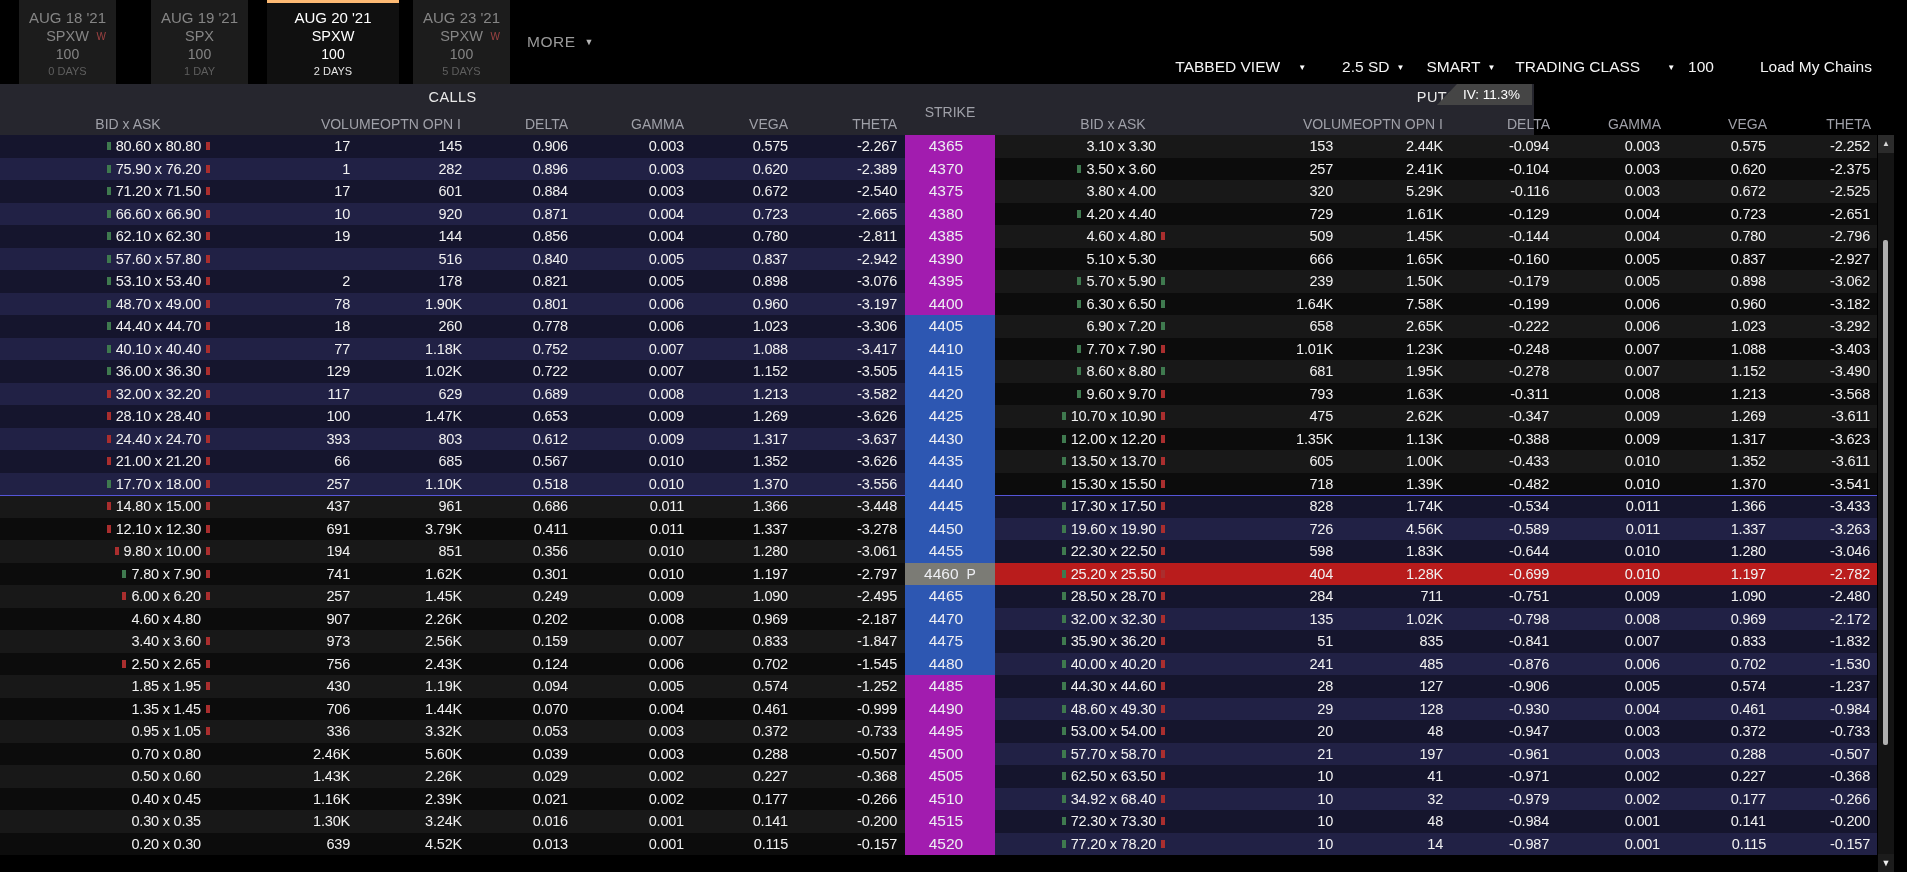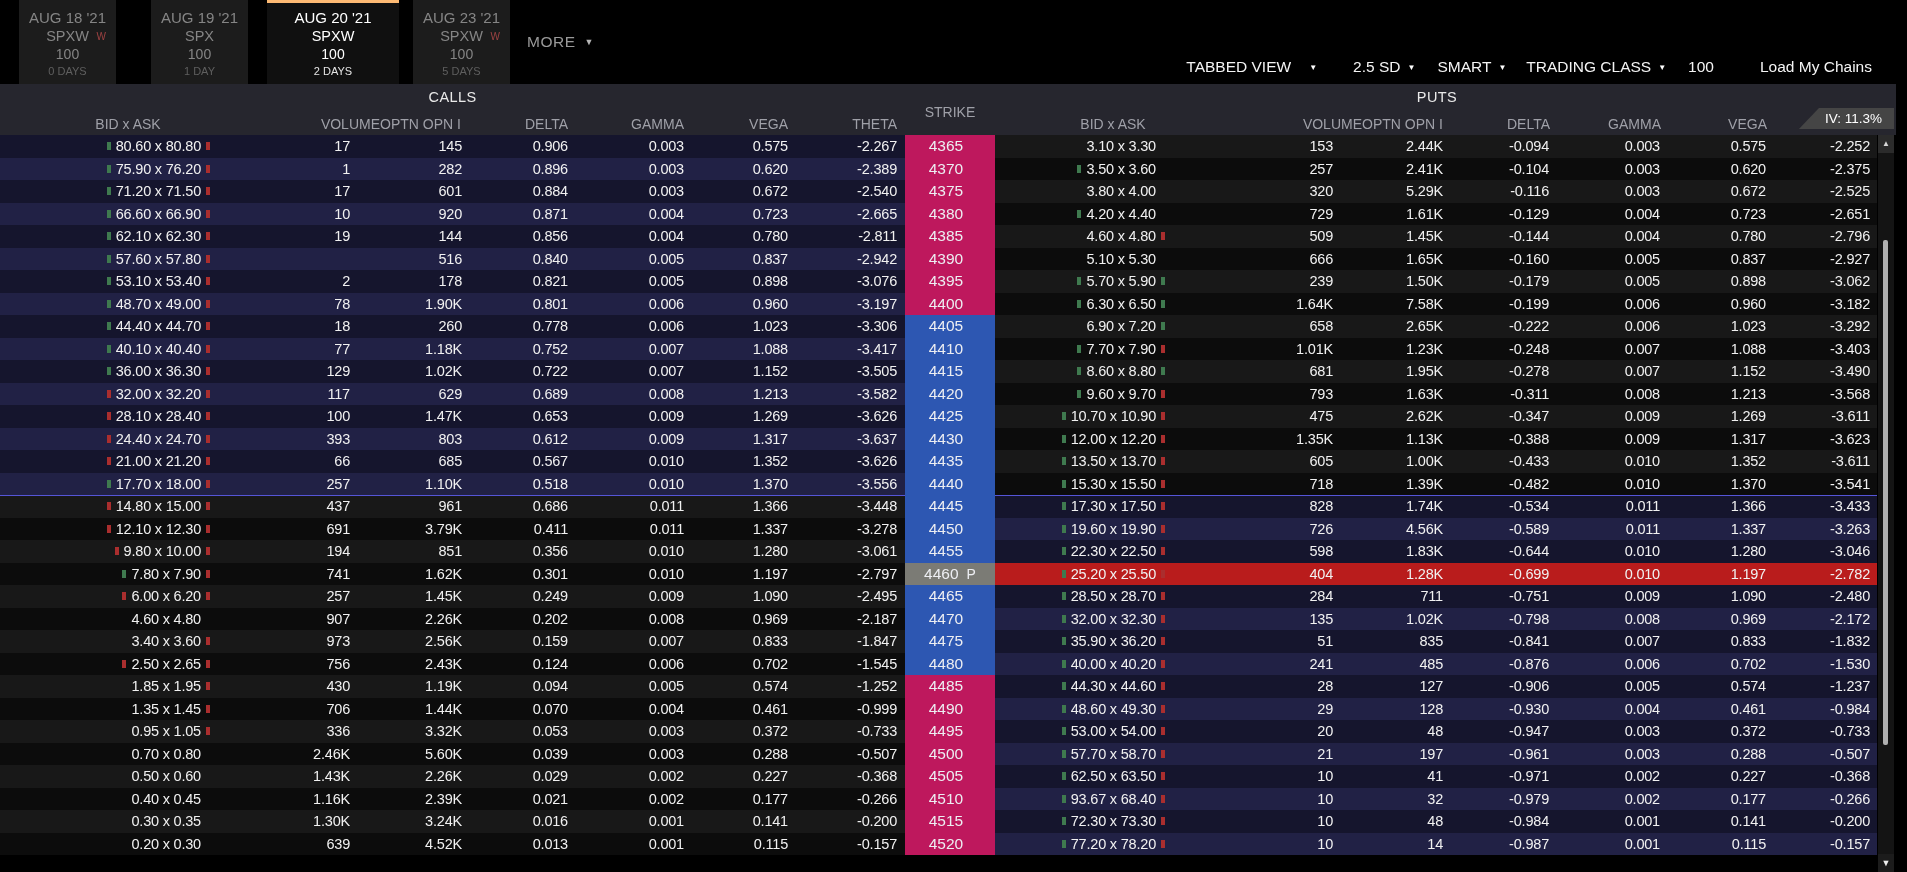--- a/index.html
+++ b/index.html
@@ -19,33 +19,33 @@
   .tab.active .t-days{color:#e4e4e4;}
   .more-btn{position:absolute;left:527px;top:0;height:84px;display:flex;align-items:center;
             color:#9a9a9a;font-size:15.5px;letter-spacing:.5px;}
   .more-btn .arrow{font-size:9px;margin-left:9px;color:#b5b5b5;}
   .toolbar{position:absolute;right:35px;top:58px;display:flex;align-items:center;
            color:#f4f4f4;font-size:15.5px;white-space:nowrap;}
   .toolbar .arrow{font-size:8px;margin-left:7px;color:#ffffff;vertical-align:1px;}
   .tb-item{display:flex;align-items:center;text-align:center;}
 
   
-  .hstrip{position:absolute;top:84px;left:0;width:1896px;height:51px;background:#26262e;}
+  .hstrip{position:absolute;top:84px;left:0;width:1534px;height:51px;background:#26262e;}
   .side-title{position:absolute;top:5px;font-size:14.5px;color:#eaeaea;letter-spacing:.4px;text-align:center;}
   .calls-title{left:0;width:905px;}
   .puts-title{left:996px;width:882px;}
   .strike-title{position:absolute;left:905px;width:90px;top:20px;font-size:14px;color:#9fa0a8;text-align:center;}
   .hgrid{position:absolute;bottom:3px;display:grid;font-size:14px;color:#9fa0a8;}
   .hgrid.calls-h{left:0;width:905px;grid-template-columns:210px 170px 82px 106px 116px 104px 109px 8px;}
   .hgrid.puts-h{left:996px;width:882px;grid-template-columns:170px 196px 82px 106px 111px 106px 104px 7px;}
   .hcell{text-align:right;overflow:hidden;white-space:nowrap;}
   .hcell.ba{text-align:center;}
   .calls-h .hcell.ba{padding-left:46px;}
   .puts-h .hcell.ba{padding-left:64px;}
-  .iv-badge{position:absolute;top:24px;right:2px;height:21px;line-height:21px;background:#454545;
+  .iv-badge{position:absolute;top:0;right:2px;height:21px;line-height:21px;background:#454545;
             color:#fff;font-size:13.5px;padding:0 12px 0 26px;
             clip-path:polygon(20px 0,100% 0,100% 100%,0 100%);}
 
   
   .rows{position:absolute;top:135px;left:0;width:1877px;}
   .row{display:grid;grid-template-columns:905px 90px 882px;height:22.5px;line-height:22.5px;}
   .side{display:grid;font-size:14.5px;letter-spacing:-0.2px;}
   .side.calls{grid-template-columns:210px 140px 112px 106px 116px 104px 109px 8px;}
   .side.puts{grid-template-columns:170px 168px 110px 106px 111px 106px 104px 7px;}
   .cell{text-align:right;white-space:nowrap;}
@@ -53,21 +53,21 @@
   .marker{display:inline-block;width:4px;height:8px;visibility:hidden;}
   .marker.g{background:#3f7a4f;visibility:visible;}
   .marker.r{background:#aa2e2e;visibility:visible;}
   .itm-dark{background:#15152d;}
   .itm-light{background:#212145;}
   .otm-light{background:#181818;}
   .otm-dark{background:#0c0c0c;}
   .gray-row{background:#b91c1c;}
   .divider{box-shadow:inset 0 1px 0 #5555d8;}
   .strike-cell{text-align:center;font-size:15.5px;color:#edeef2;white-space:nowrap;}
-  .strike-muted{background:#be185d;}
+  .strike-muted{background:#a21caf;}
   .strike-vivid{background:#2d57b2;}
   .strike-gray{background:#7b7b75;}
   .strike-tag{margin-left:8px;font-size:14px;}
 
   
   .scrollbar{position:absolute;left:1878px;top:135px;width:16px;height:737px;background:#141414;}
   .sb-up{position:absolute;top:0;left:0;width:16px;height:18px;background:#2b2b2b;
          color:#d8d8d8;font-size:8px;text-align:center;line-height:18px;}
   .sb-thumb{position:absolute;left:5px;top:105px;width:5px;height:505px;background:#b0b0b0;border-radius:2px;}
   .sb-down{position:absolute;bottom:0;left:0;width:16px;height:18px;background:#1c1c1c;
@@ -115,21 +115,21 @@
         <span class="arrow" style="margin-left:18px;">▼</span>
       </span>
       <span class="tb-item" style="margin-right:22px;">
         <span>2.5 SD</span>
         <span class="arrow">▼</span>
       </span>
       <span class="tb-item" style="margin-right:20px;">
         <span>SMART</span>
         <span class="arrow">▼</span>
       </span>
-      <span class="tb-item" style="margin-right:22px;">
+      <span class="tb-item" style="margin-right:13px;gap:20px;">
         <span>TRADING CLASS</span>
         <span class="arrow">▼</span>
       </span>
       <span class="tb-item" style="margin-right:46px;">
         <span>100</span>
       </span>
       <span class="tb-item">
         <span>Load My Chains</span>
       </span>
     </div>
@@ -1164,21 +1164,21 @@
       <div class="cell c-vega">0.177</div>
       <div class="cell c-theta">-0.266</div>
       <div class="cell"></div>
     </div>
     <div class="strike-cell strike-muted">
       <span class="strike-num">4510</span><span class="strike-tag"></span>
     </div>
     <div class="side puts itm-light">
       <div class="cell bidask">
         <span class="marker bm g"></span>
-        <span class="ba-text">93.67 x 68.40</span>
+        <span class="ba-text">34.92 x 68.40</span>
         <span class="marker am r"></span>
       </div>
       <div class="cell c-vol">10</div>
       <div class="cell c-oi">32</div>
       <div class="cell c-delta">-0.979</div>
       <div class="cell c-gamma">0.002</div>
       <div class="cell c-vega">0.177</div>
       <div class="cell c-theta">-0.266</div>
       <div class="cell"></div>
     </div>

